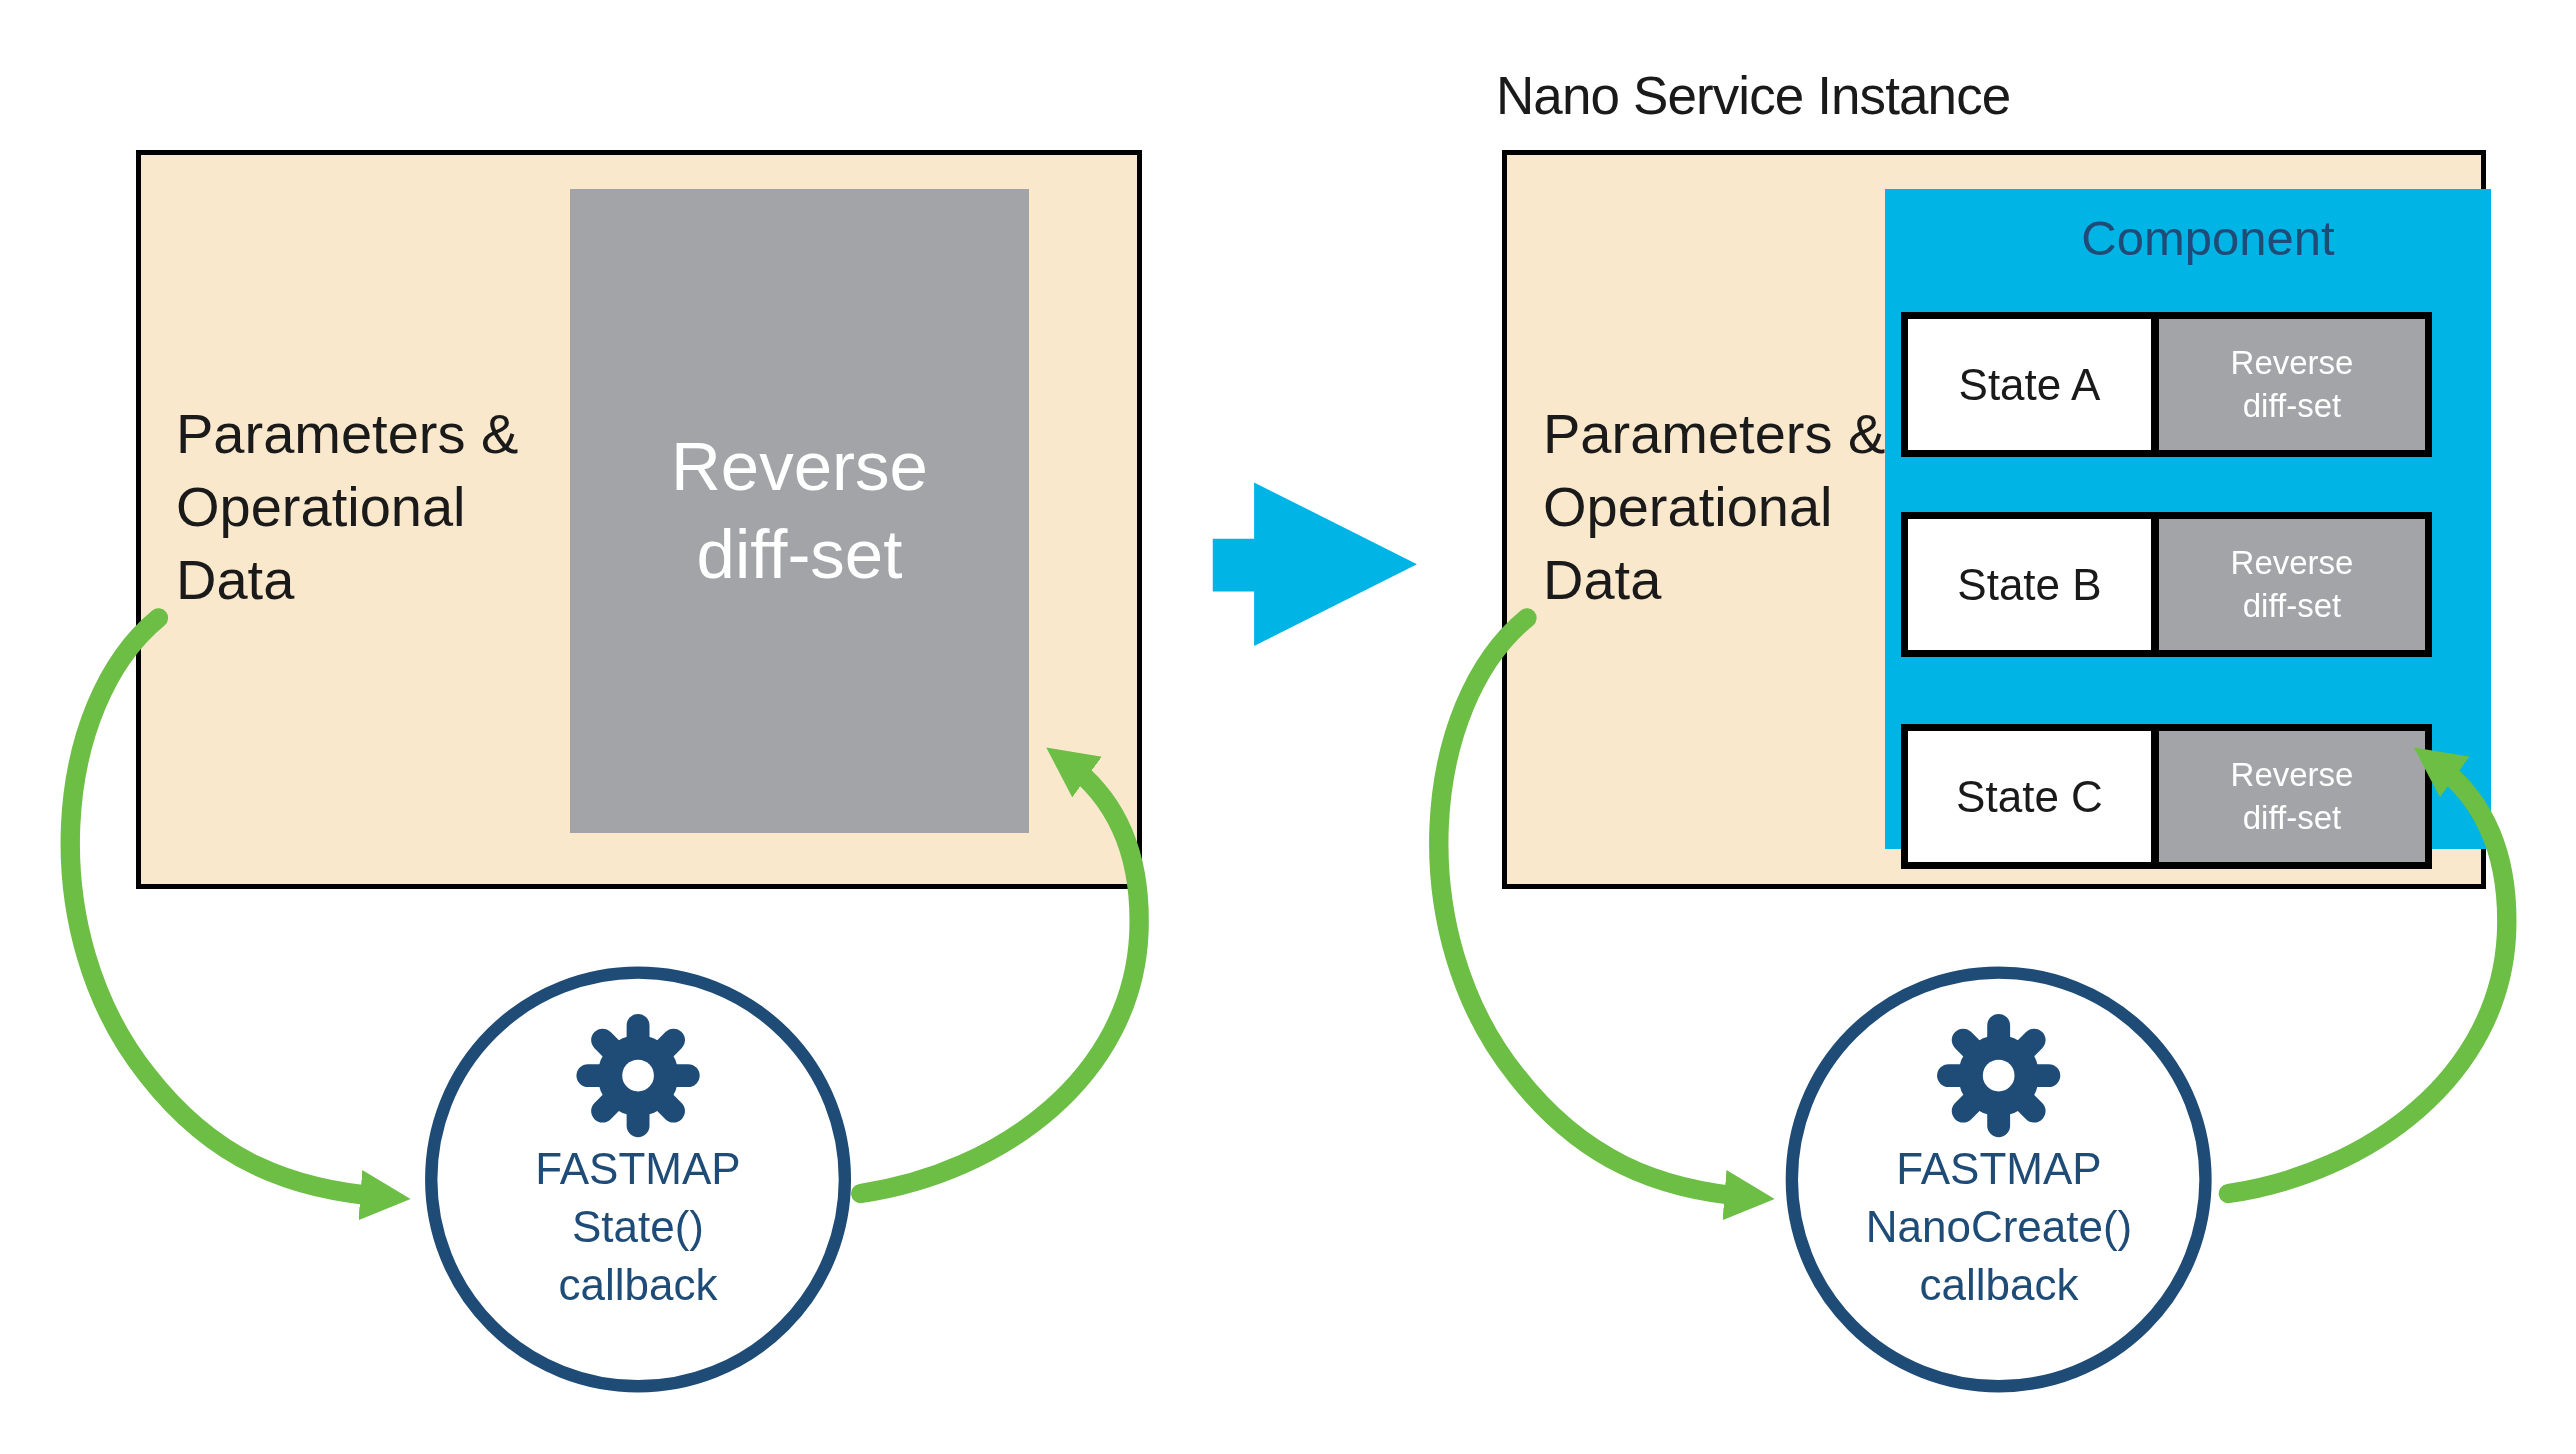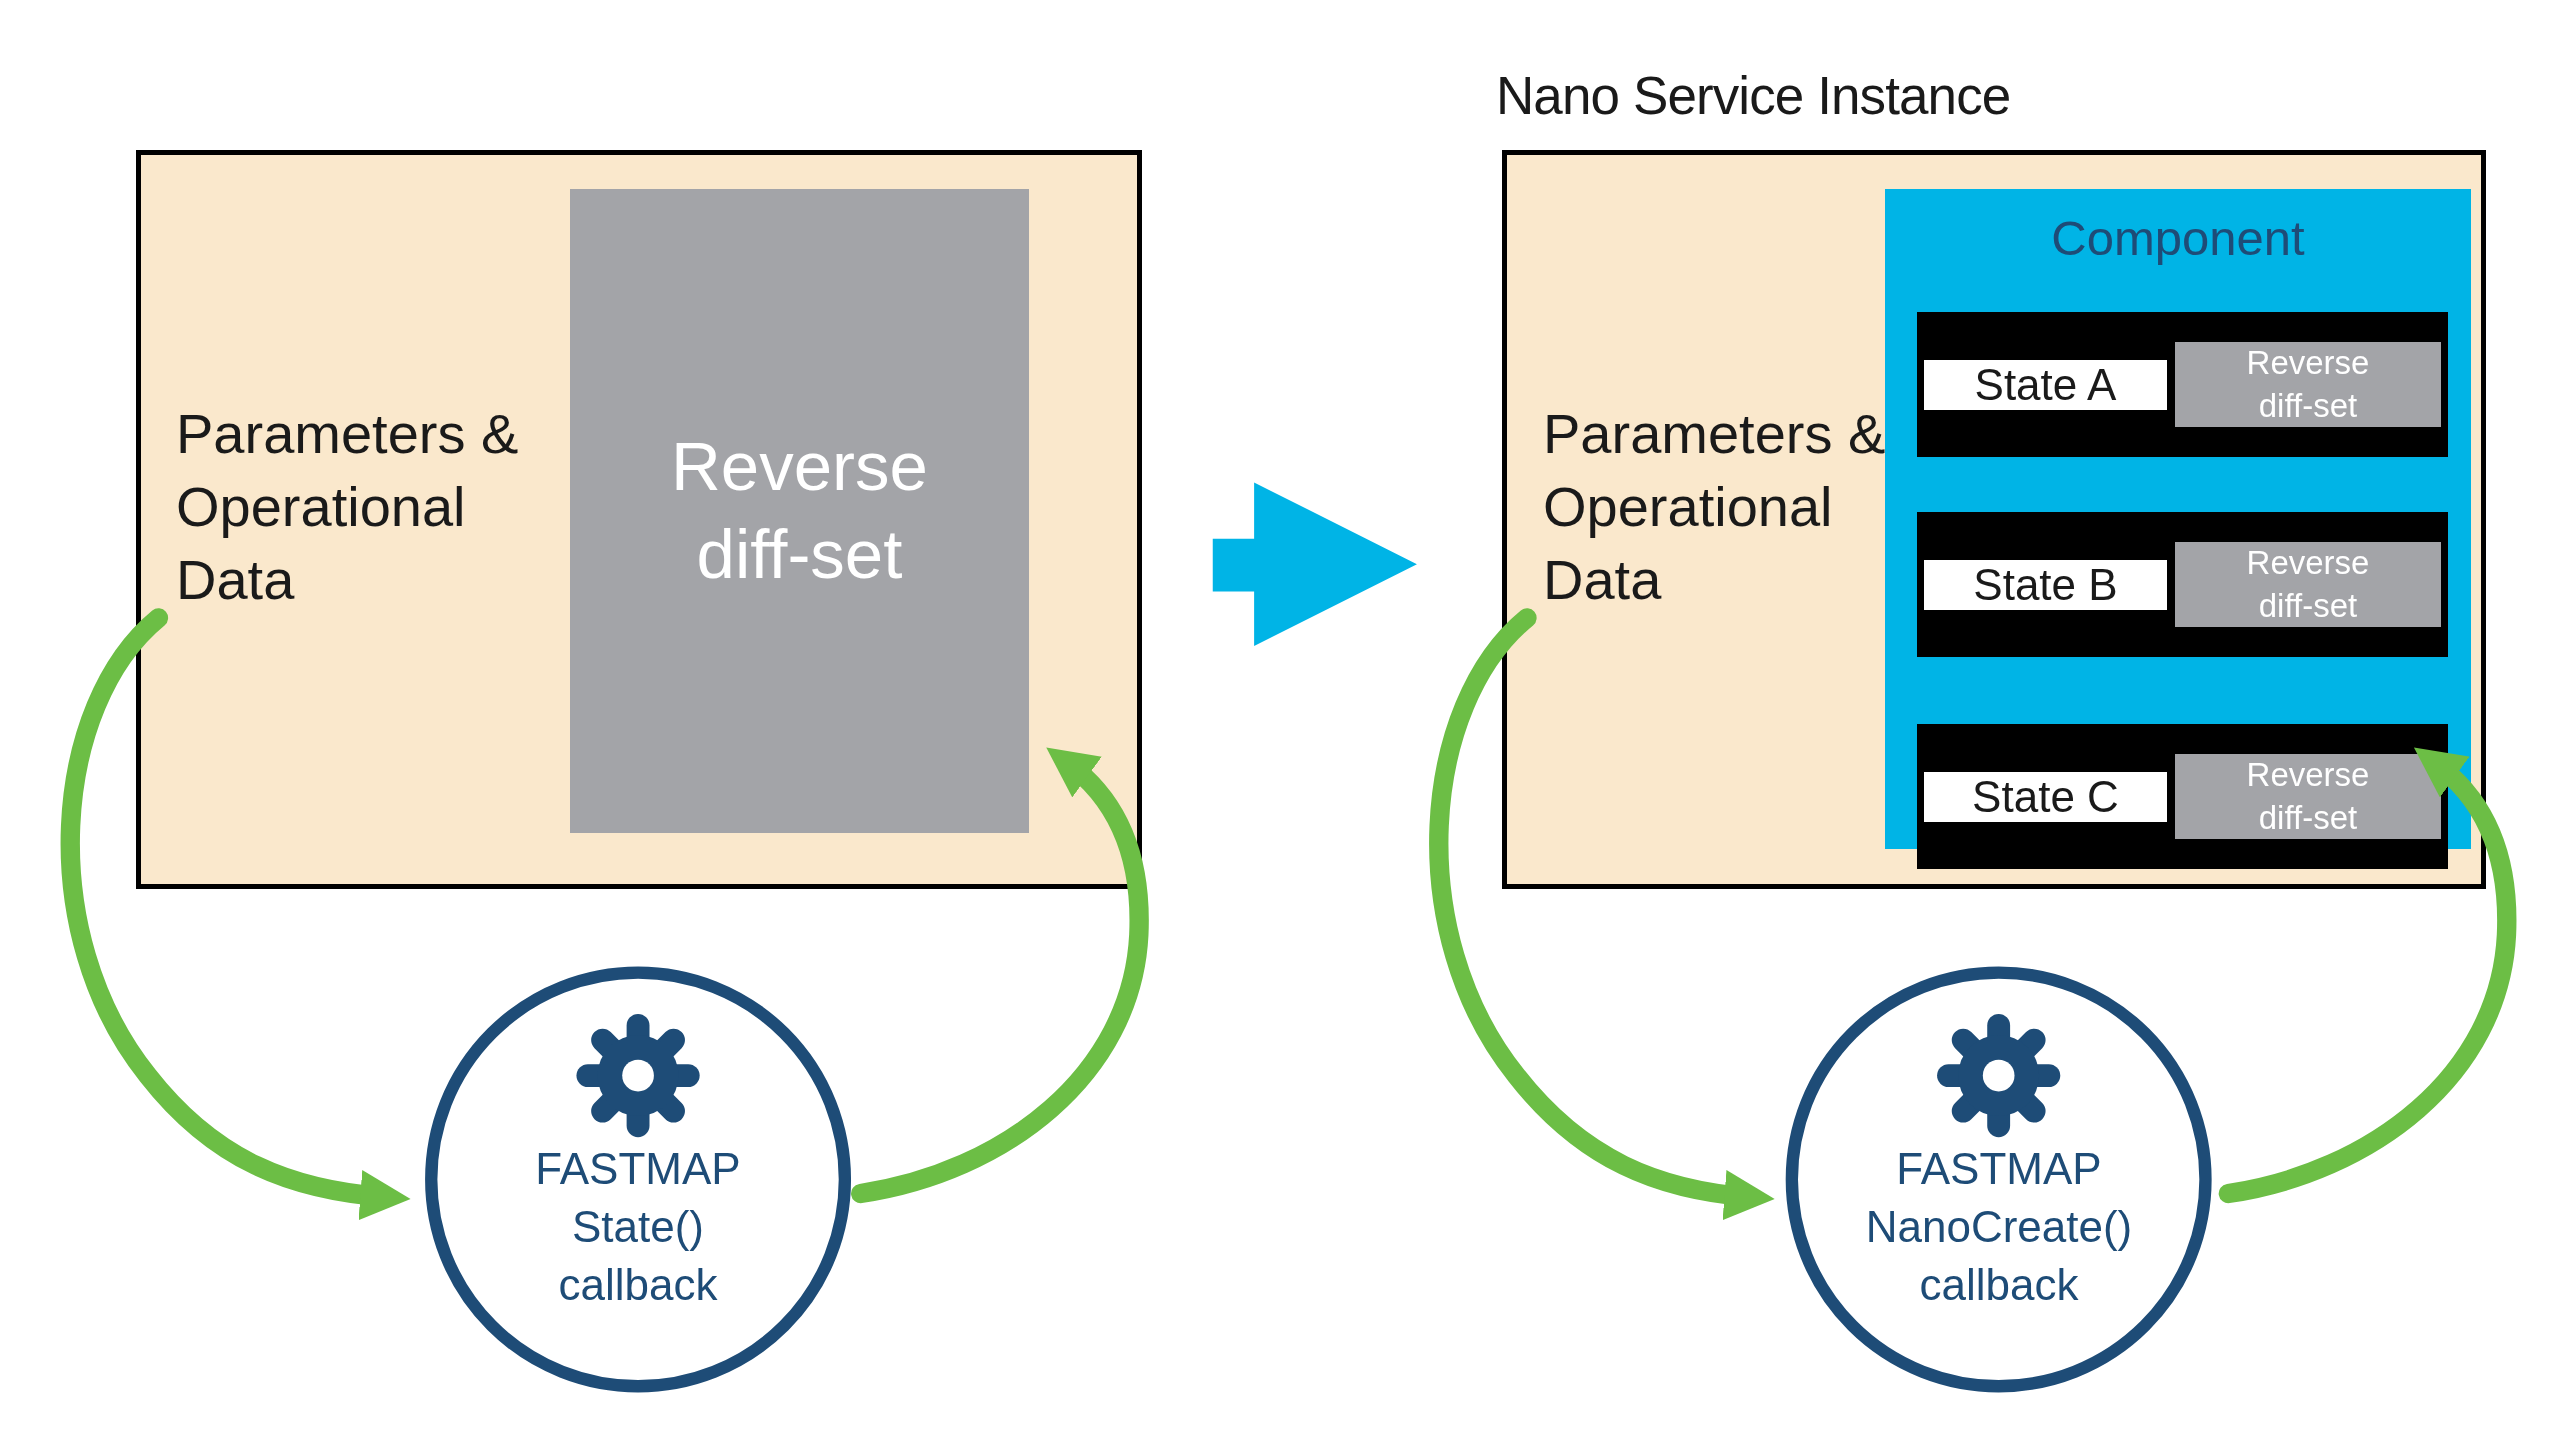--- a/index.html
+++ b/index.html
@@ -31,23 +31,23 @@
     color:var(--white); font-size:69px; font-weight:300; line-height:1.28;
   }
   .component-box{
     position:absolute; background:var(--cyan);
   }
   .component-label{
     position:absolute; width:100%; top:21px; text-align:center;
     font-size:49px; font-weight:300; color:var(--navy);
   }
   .state-row{
-    position:absolute; left:32px; width:531px; height:145px;
+    position:absolute; left:16px; width:531px; height:145px;
     border:7px solid var(--black); box-sizing:border-box;
-    display:flex; background:var(--black);align-items:center;
+    display:flex; background:var(--black);
   }
   .state-cell{
     flex:0 0 47%; background:var(--white); display:flex;
     align-items:center; justify-content:center;
     font-size:44px; font-weight:300; color:var(--text);
   }
   .row-divider{ flex:0 0 8px; background:var(--black); }
   .row-diffset{
     flex:1 1 auto; background:var(--gray); display:flex; flex-direction:column;
     align-items:center; justify-content:center; text-align:center;
@@ -93,21 +93,21 @@
   <div class="title" style="left:1496px; top:65px;">Nano Service Instance</div>
 
   <div class="instance-box" style="left:1502px; top:150px; width:984px; height:739px;"></div>
 
   <div class="params" style="left:1543px; top:398px; width:387px;">
     <div>Parameters &amp;</div>
     <div>Operational</div>
     <div>Data</div>
   </div>
 
-  <div class="component-box" style="left:1885px; top:189px; width:586px; height:660px;">
+  <div class="component-box" style="left:1885px; top:189px; width:586px; height:660px;padding-left:20px;">
     <div class="component-label">Component</div>
 
     <div class="state-row" style="top:123px;">
       <div class="state-cell">State A</div>
       <div class="row-divider"></div>
       <div class="row-diffset">
         <div>Reverse</div>
         <div>diff-set</div>
       </div>
     </div>

